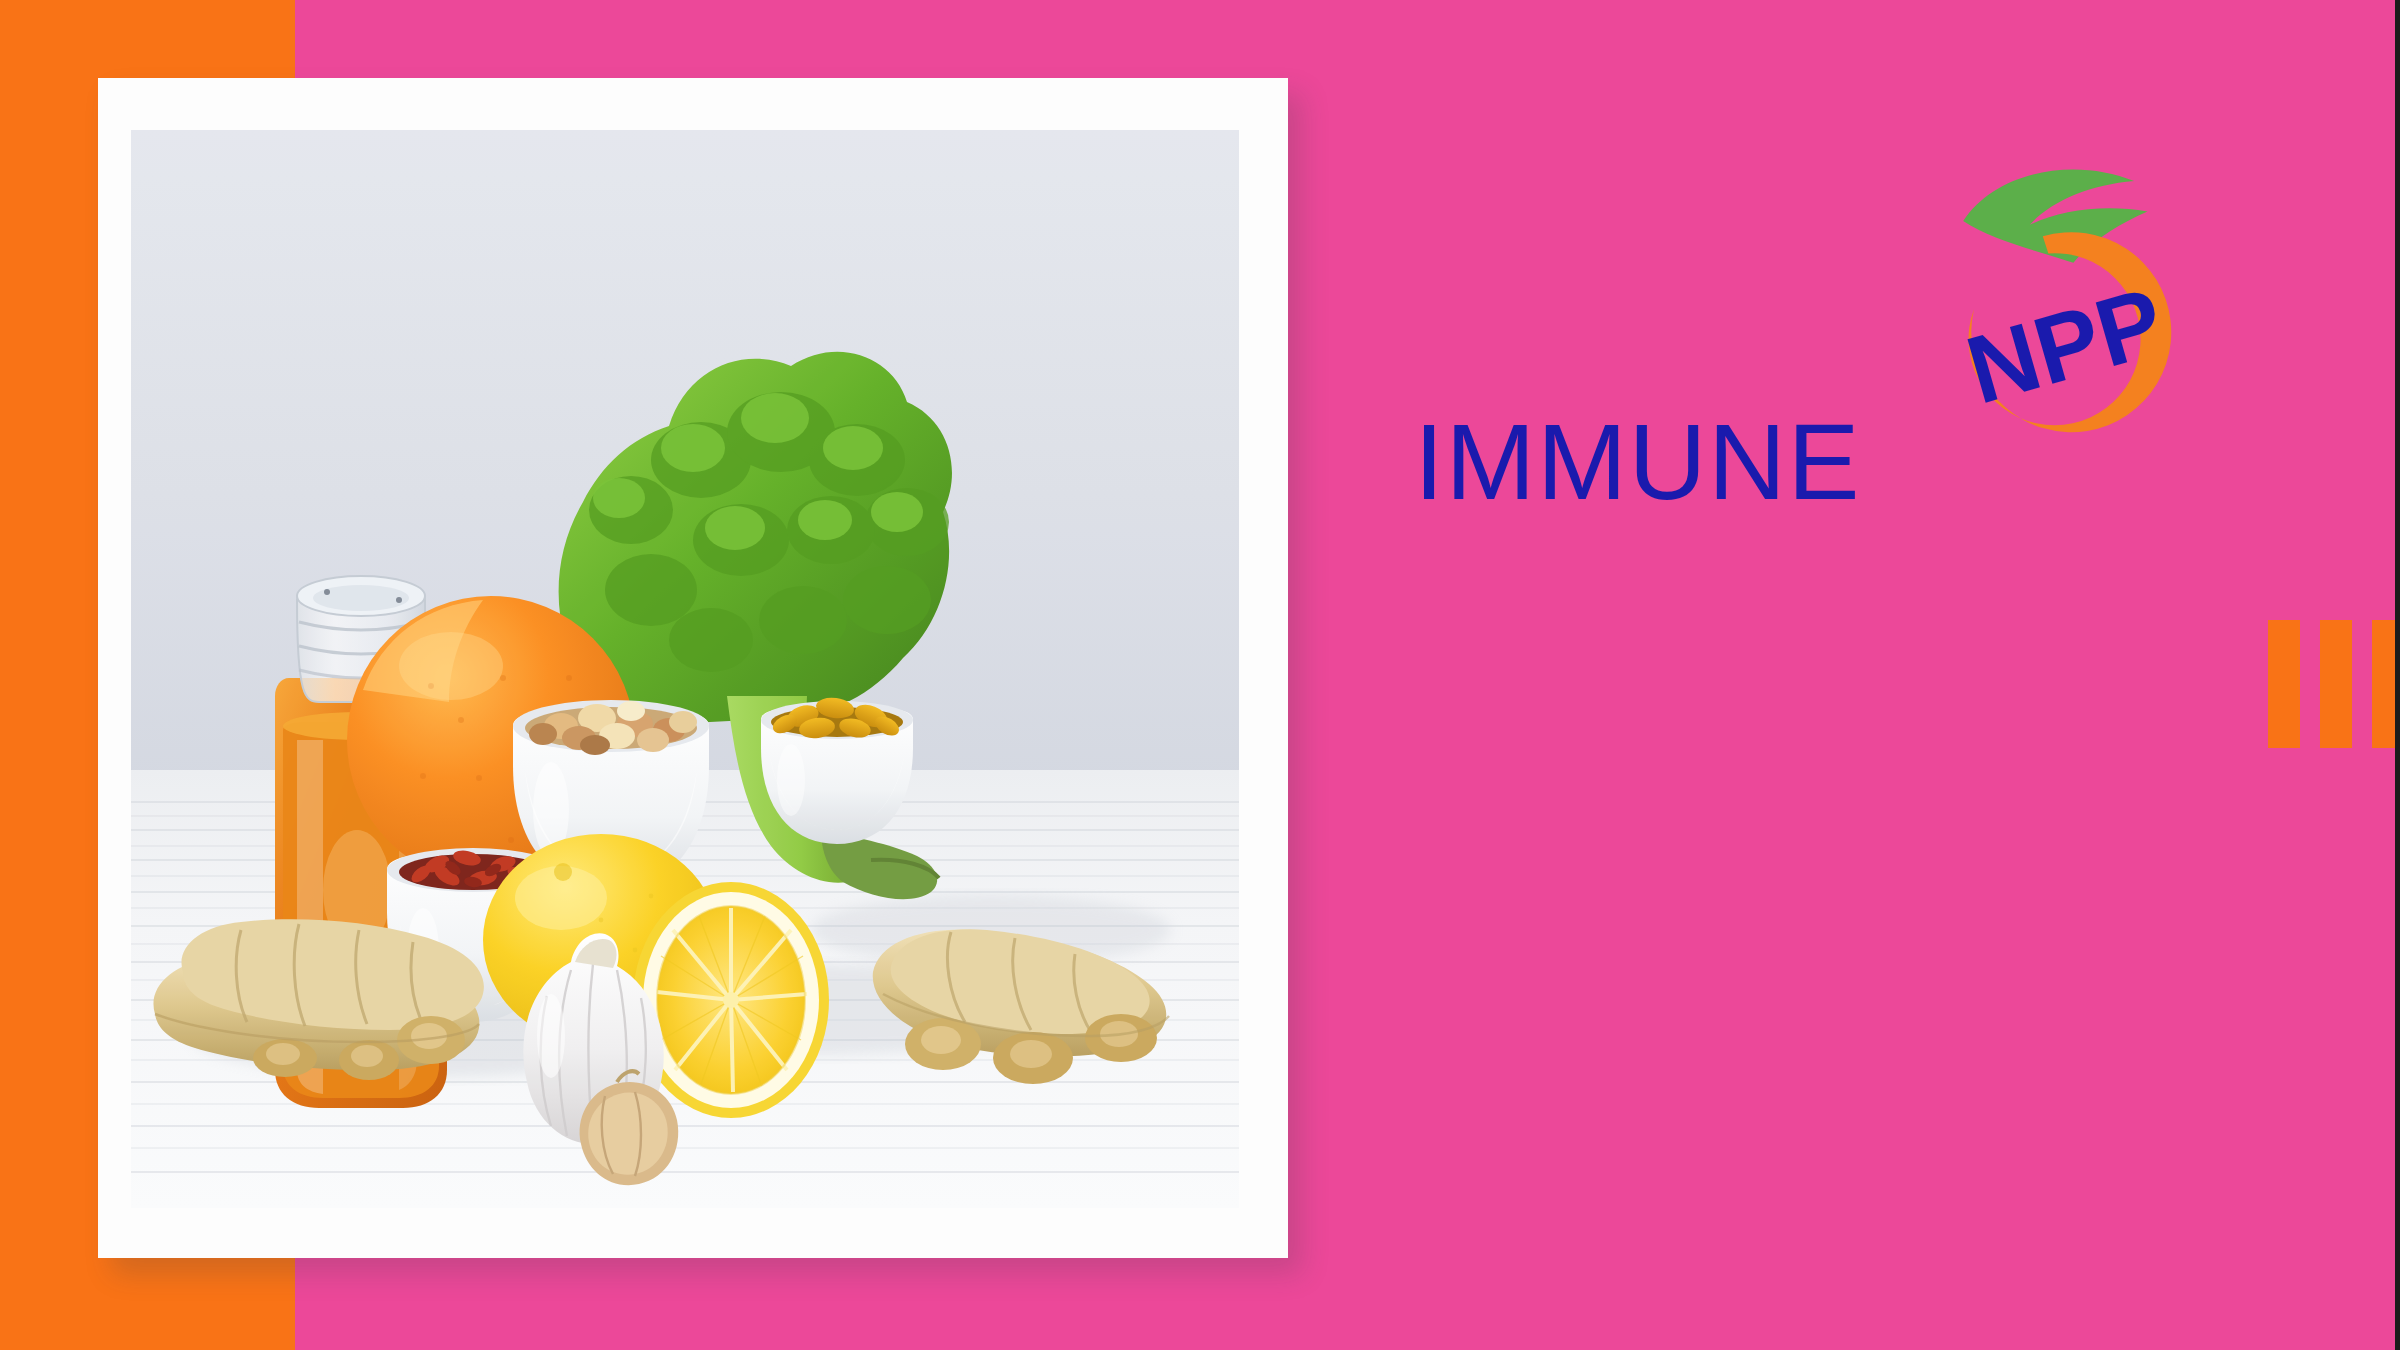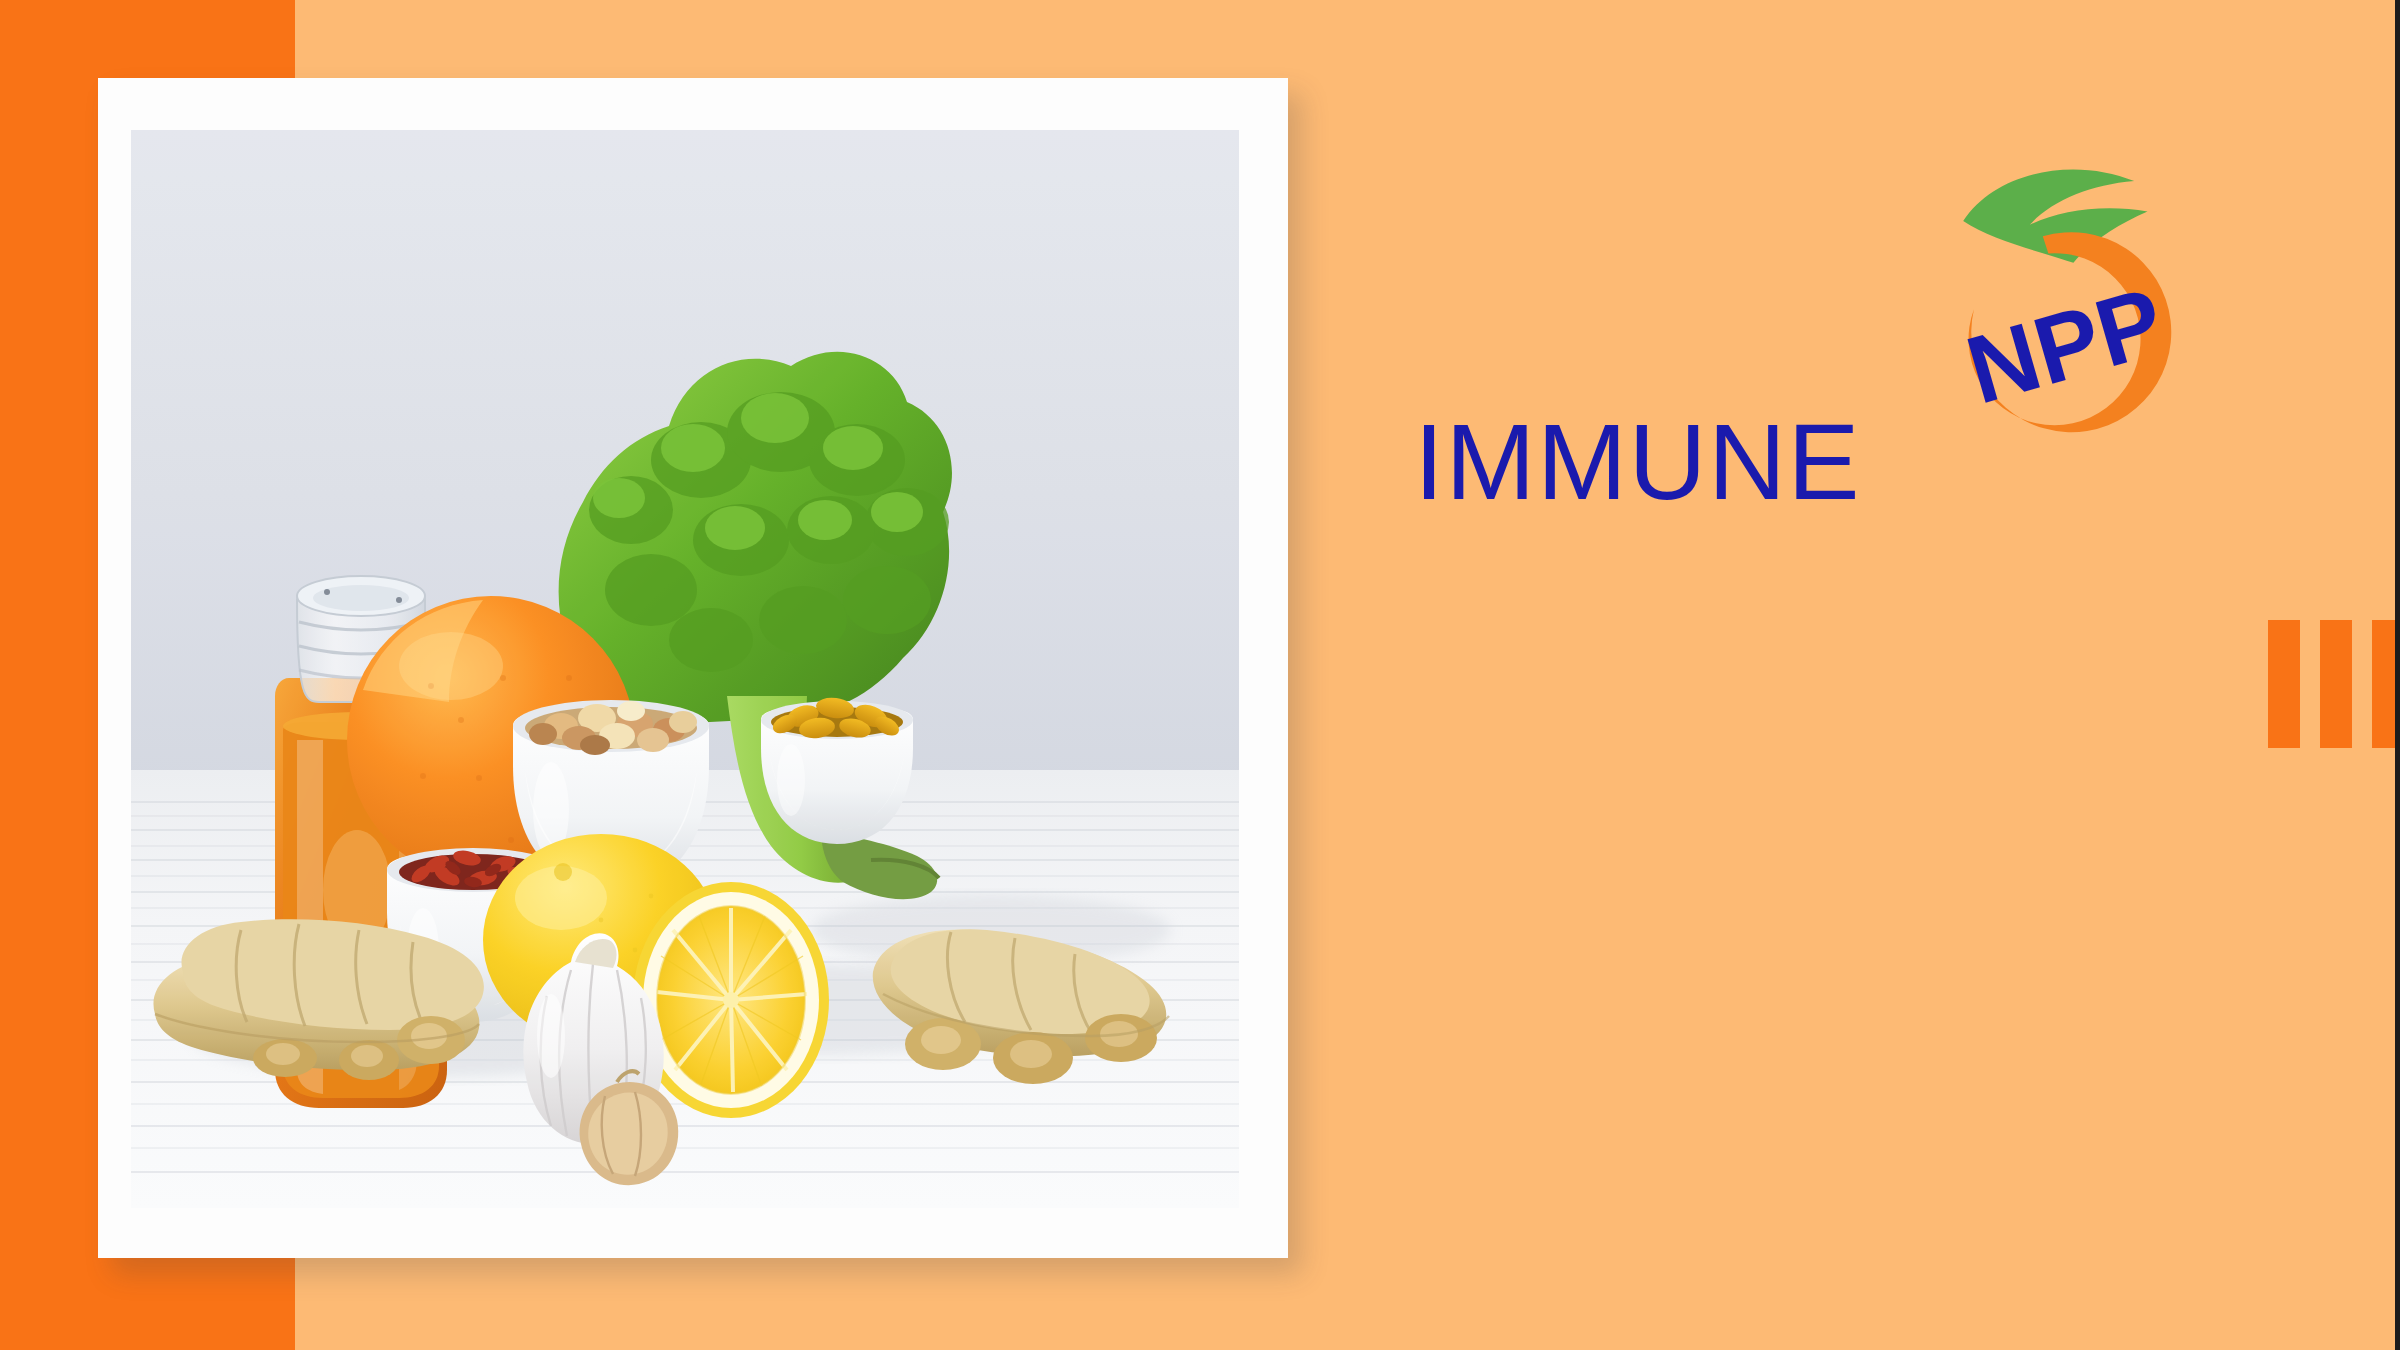--- a/index.html
+++ b/index.html
@@ -9,21 +9,21 @@
     background: #ffffff;
   }
   body {
     font-family: "Liberation Sans", sans-serif;
   }
 
   .slide {
     position: relative;
     width: 2400px;
     height: 1350px;
-    background: #fdba74;
+    background: #ec4899;
     overflow: hidden;
     box-sizing: border-box;
     border-right: 5px solid #1c1c1c;
   }
 
   
   .orange-bracket {
     position: absolute;
     left: 0;
     top: 0;

